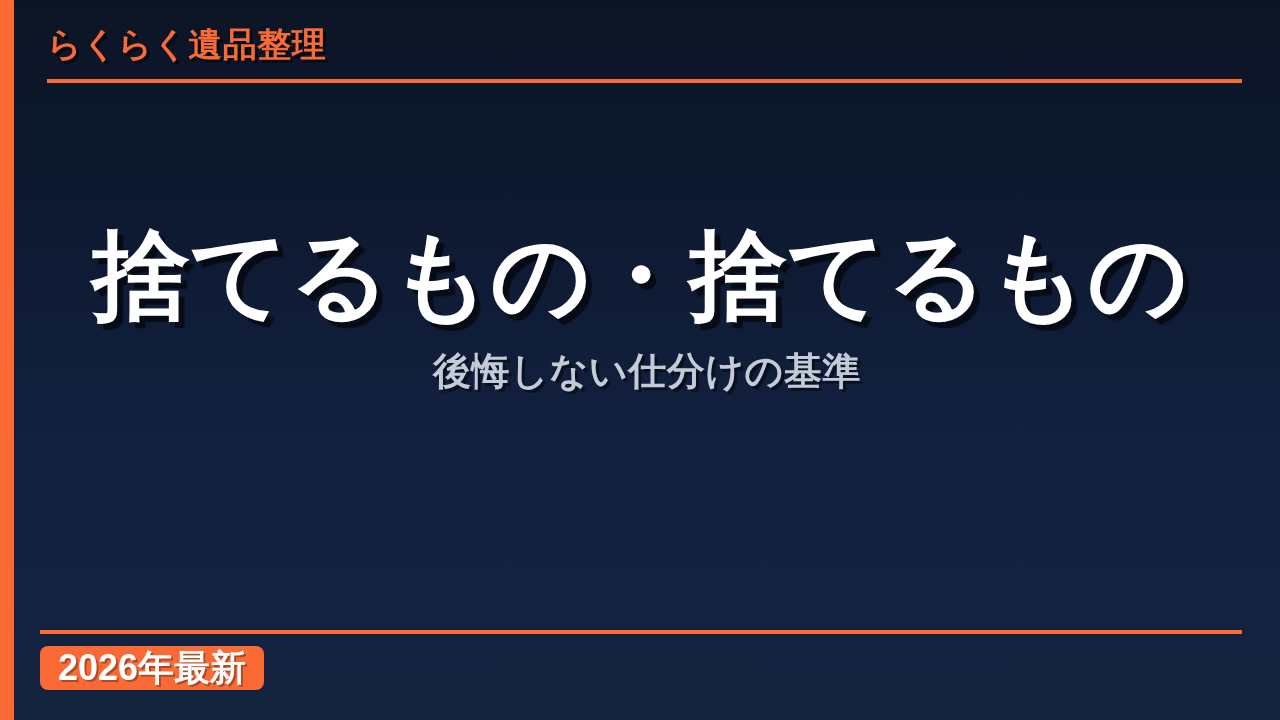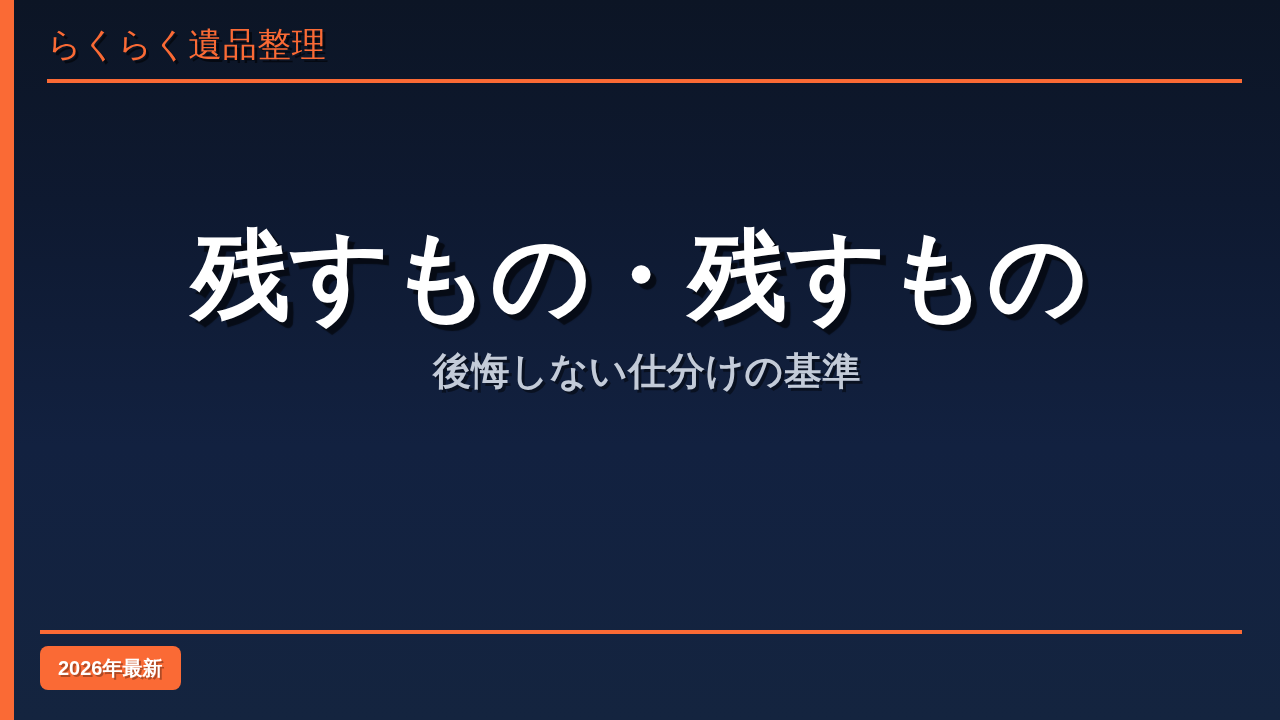--- a/index.html
+++ b/index.html
@@ -42,21 +42,21 @@
     left: 47px;
     top: 22px;
     width: 1195px;
     height: 70px;
   }
   .header-title {
     position: absolute;
     left: 0;
     top: 0;
     font-size: 34px;
-    font-weight: normal;
+    font-weight: bold;
     color: #fa6a35;
     letter-spacing: 0.5px;
     line-height: 44px;
     white-space: nowrap;
     text-shadow: 3px 3px 0 rgba(0,0,0,0.55);
   }
   .header-rule {
     position: absolute;
     left: 0;
     top: 57px;
@@ -114,42 +114,42 @@
     position: absolute;
     left: 0;
     top: 16px;
     height: 44px;
     box-sizing: border-box;
     padding: 0 18px;
     display: inline-flex;
     align-items: center;
     background: #fa6a35;
     border-radius: 8px;
-    font-size: 20px;
+    font-size: 36px;
     font-weight: bold;
     color: #ffffff;
     line-height: 44px;
     white-space: nowrap;
     text-shadow: 2px 2px 0 rgba(0,0,0,0.30);
   }
 </style>
 </head>
 <body>
 
 <div class="slide">
 
   <div class="accent-bar"></div>
 
   <div class="header">
     <div class="header-title">らくらく遺品整理</div>
     <div class="header-rule"></div>
   </div>
 
   <div class="main">
-    <div class="main-title">残すもの・残すもの</div>
+    <div class="main-title">捨てるもの・捨てるもの</div>
     <div class="main-subtitle">後悔しない仕分けの基準</div>
   </div>
 
   <div class="footer">
     <div class="footer-rule"></div>
     <div class="badge">2026年最新</div>
   </div>
 
 </div>
 

